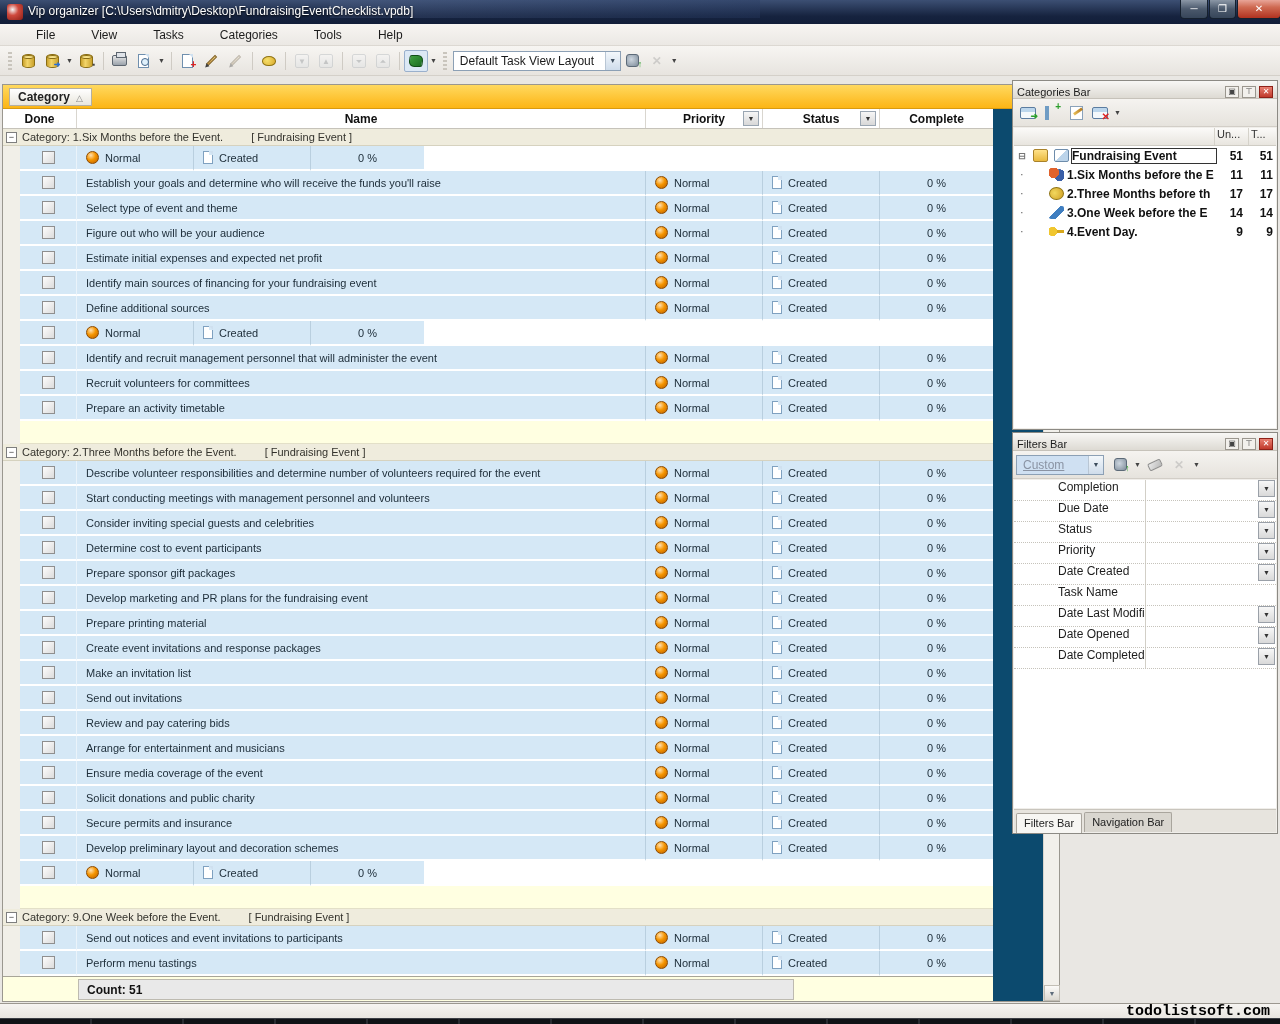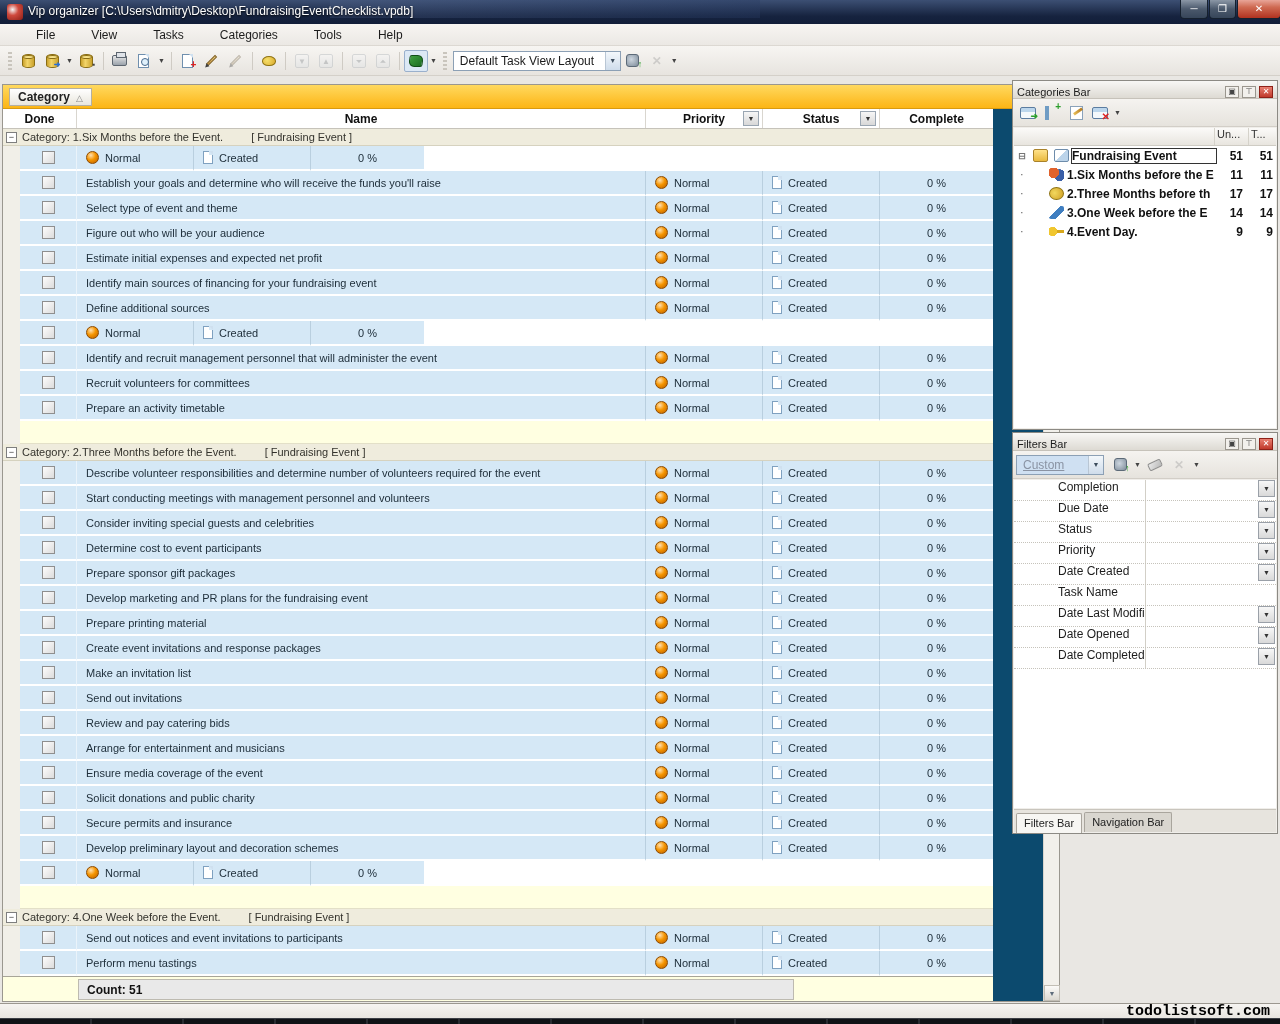--- a/index.html
+++ b/index.html
@@ -783,21 +783,21 @@
           <span>Created</span>
         </div>
         <div class="cell c-comp">0 %</div>
       </div>
       <div class="spacer-row">
         <div class="sp-gutter"></div>
         <div class="sp-fill"></div>
       </div>
       <div class="grouprow">
         <span class="expander">−</span>
-        <span class="grouplabel">Category: 4.One Week before the Event.</span>
+        <span class="grouplabel">Category: 9.One Week before the Event.</span>
         <span class="grouptag">[ Fundraising Event ]</span>
       </div>
       <div class="trow">
         <div class="cell c-gutter"></div>
         <div class="cell c-done">
           <span class="checkbox"></span>
         </div>
         <div class="cell c-name">Send out notices and event invitations to participants</div>
         <div class="cell c-prio">
           <span class="prio-ball"></span>

